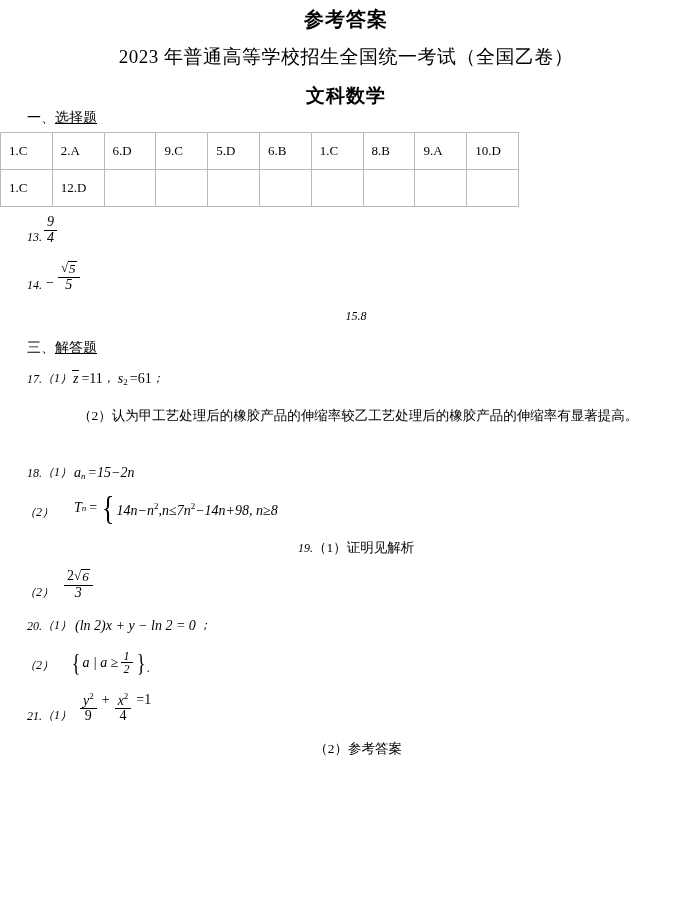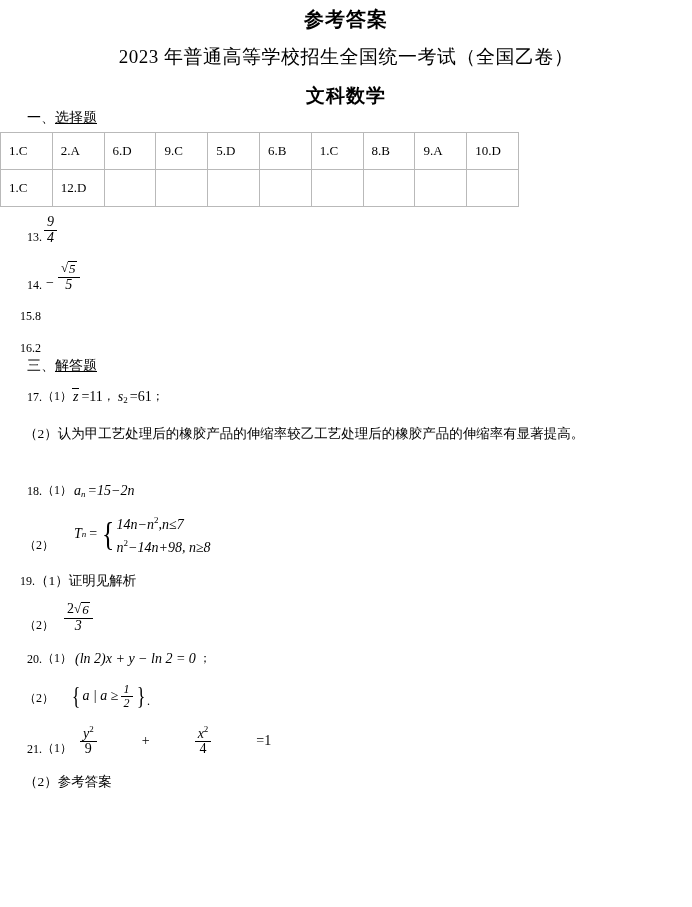--- a/index.html
+++ b/index.html
@@ -73,28 +73,30 @@
     font-family: "Liberation Serif", serif;
   }
 
   
   .ans-line {
     font-size: 13px;
     margin: 0 0 0 20px;
     line-height: 18px;
     display: flex;
     align-items: flex-end;
+    justify-content: center;
   }
   .ans-line.cn {
     font-size: 13.5px;
     align-items: center;
   }
   .lbl {
     font-size: 12px;
     white-space: nowrap;
+    font-style: italic;
   }
   .mathtxt {
     font-family: "Liberation Serif", serif;
     font-style: italic;
     font-size: 14px;
     white-space: nowrap;
   }
   .up {
     font-style: normal;
   }
@@ -165,21 +167,21 @@
   }
   .brace {
     font-size: 34px;
     line-height: 30px;
     font-family: "Liberation Serif", serif;
     transform: scaleX(0.75);
     display: inline-block;
   }
   .cases {
     display: inline-flex;
-    flex-direction: column;
+    flex-direction: row;
     font-size: 14px;
     line-height: 19px;
     font-style: italic;
   }
   .setbrace {
     font-size: 26px;
     line-height: 24px;
     font-family: "Liberation Serif", serif;
     transform: scaleX(0.7);
     display: inline-block;
@@ -262,23 +264,20 @@
   </div>
 
   <div class="sp14"></div>
 
   <div class="ans-line">
     <span class="lbl">15.8</span>
   </div>
 
   <div class="sp14"></div>
 
-  <div class="ans-line">
-    <span class="lbl">16.2</span>
-  </div>
 
   <div class="section-head">
     <span>三、</span><span class="u">解答题</span>
   </div>
 
   <div class="sp8"></div>
 
   <div class="row-base">
     <span class="lbl">17.</span>
     <span class="lbl">（1）</span>
@@ -372,21 +371,21 @@
       <span class="setbrace">}</span>
     </span>
     <span class="lbl" style="align-self:flex-end;">.</span>
   </div>
 
   <div class="sp16"></div>
 
   <div class="row-base">
     <span class="lbl">21.</span>
     <span class="lbl">（1）</span>
-    <span style="display:inline-flex;align-items:center;margin-left:6px;gap:40px;">
+    <span style="display:inline-flex;align-items:flex-start;margin-left:6px;">
       <span class="frac">
         <span class="num"><span>y</span><sup class="ex">2</sup></span>
         <span class="den" style="font-style:normal;">9</span>
       </span>
       <span class="mathtxt up" style="padding:0 3px;">+</span>
       <span class="frac">
         <span class="num"><span>x</span><sup class="ex">2</sup></span>
         <span class="den" style="font-style:normal;">4</span>
       </span>
       <span class="mathtxt up" style="padding-left:3px;">=1</span>

